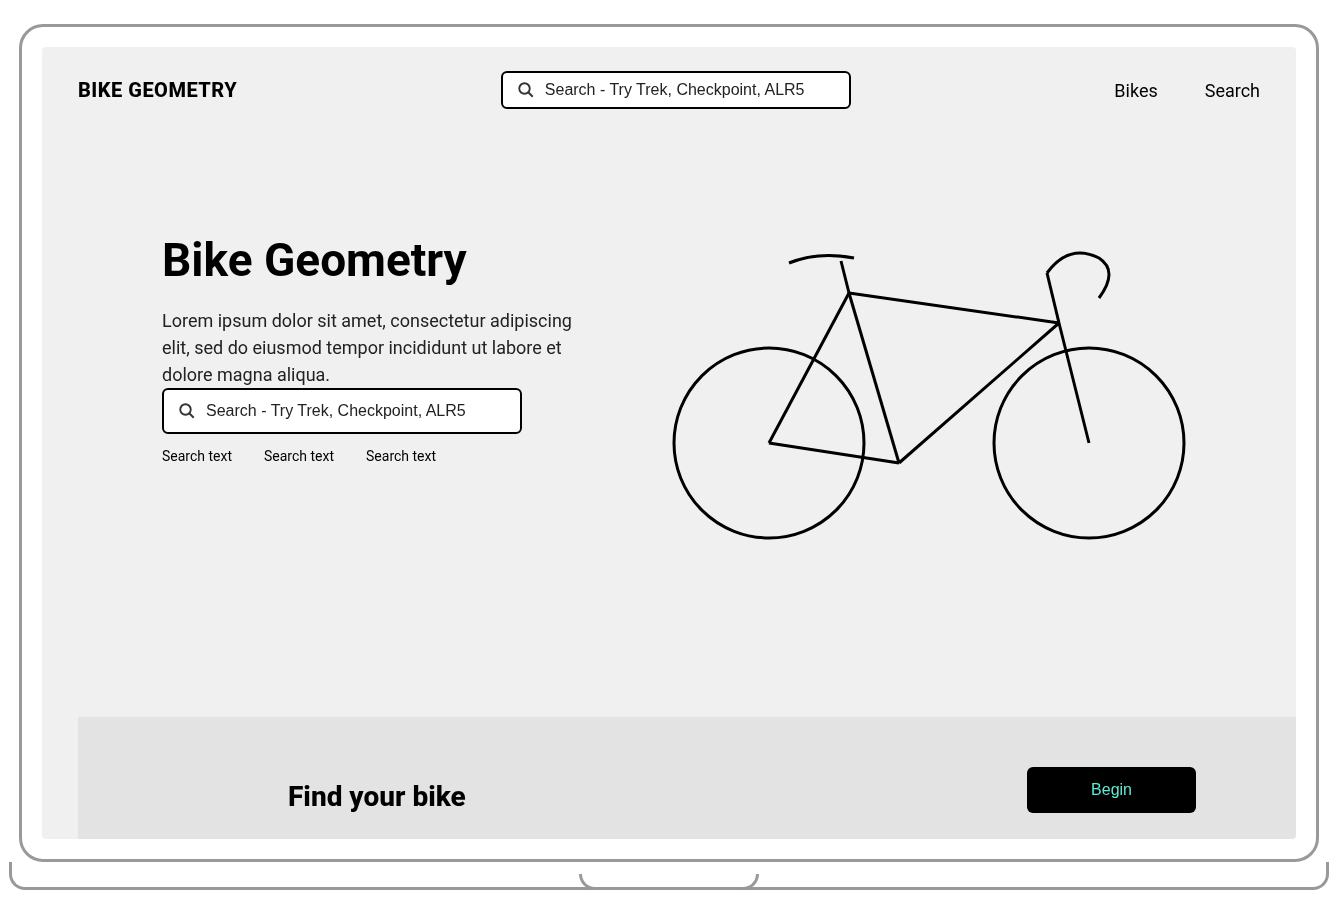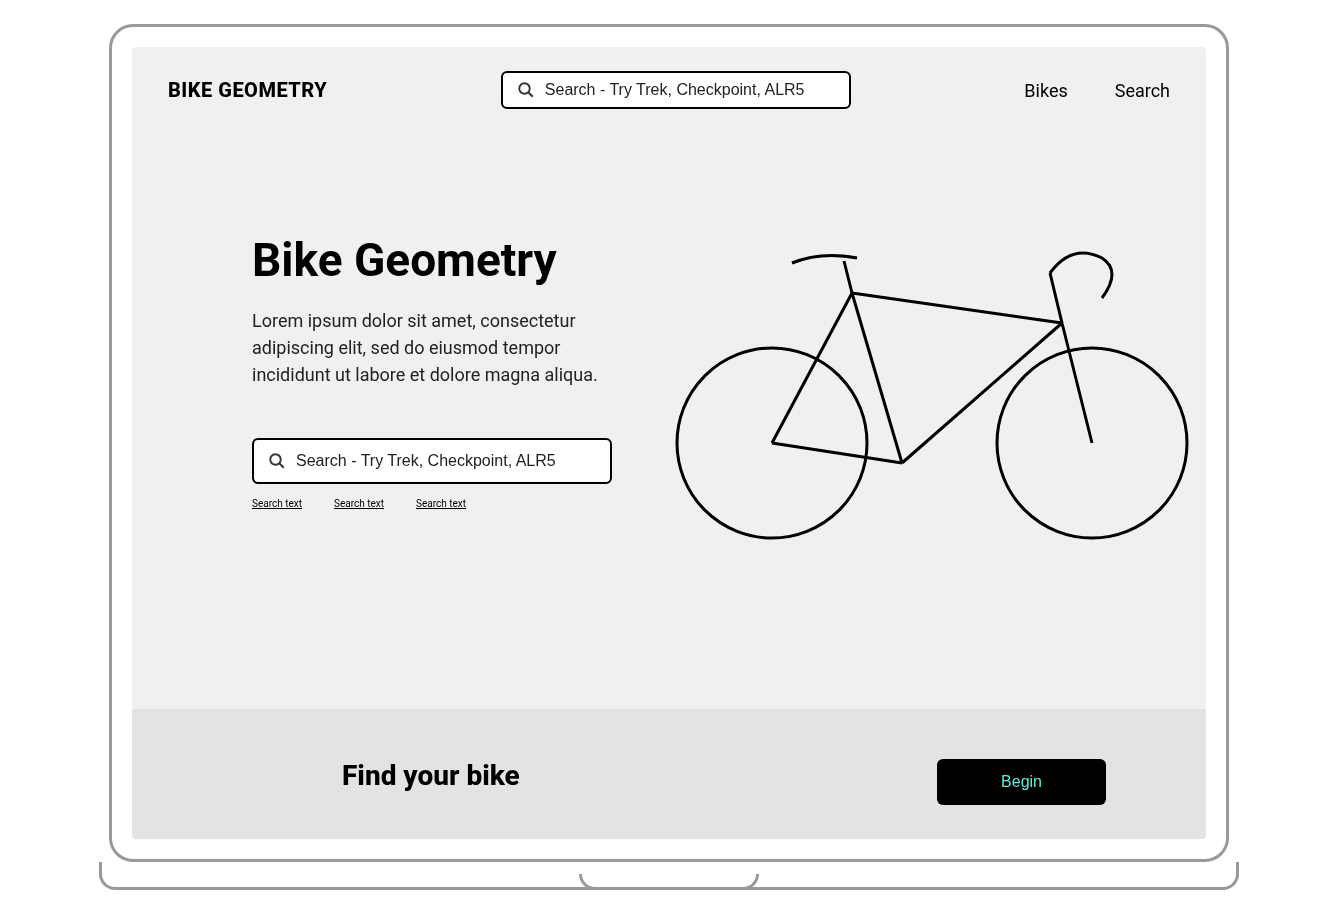--- a/index.html
+++ b/index.html
@@ -10,21 +10,21 @@
     body {
       font-family: -apple-system, BlinkMacSystemFont, 'Segoe UI', Roboto, Arial, sans-serif;
       background: #fff;
       width: 1338px;
       height: 921px;
       display: flex;
       align-items: flex-start;
       justify-content: center;
     }
     .device-frame {
-      width: 1120px;
+      width: 1300px;
       margin-top: 24px;
       position: relative;
     }
     .device-bezel {
       border: 3px solid #999;
       border-radius: 24px;
       background: #fff;
       padding: 20px;
       height: 838px;
       overflow: hidden;
@@ -125,57 +125,56 @@
     }
     .hero-title {
       font-size: 46px;
       font-weight: 700;
       margin-bottom: 20px;
     }
     .hero-desc {
       font-size: 18px;
       line-height: 1.5;
       color: #222;
-      margin-bottom: 50px;
     }
     .hero-search-wrap {
       width: 360px;
     }
     .search-box.hero-search {
       width: 100%;
       padding: 12px 14px;
     }
     .search-suggestions {
       display: flex;
       gap: 32px;
       margin-top: 14px;
     }
     .search-suggestion {
-      font-size: 10px;
+      font-size: 14px;
       color: #000;
-      text-decoration: underline;
       cursor: pointer;
     }
     .hero-right {
       flex: 1;
       display: flex;
       align-items: flex-start;
       justify-content: center;
       padding-top: 30px;
     }
     .bike-svg {
       width: 560px;
       height: 340px;
     }
     .cta-bar {
       background: #e3e3e3;
-      padding: 50px 100px 34px 210px;
-      display: flex;
-      align-items: flex-start;
+      padding: 50px 100px 26px 210px;
+      display: flex;
+      align-items: flex-end;
       justify-content: space-between;
+      margin-left: 36px;
     }
     .cta-text-wrap {
       display: flex;
       flex-direction: column;
       gap: 6px;
     }
     .cta-title {
       font-size: 28px;
       font-weight: 800;
     }

